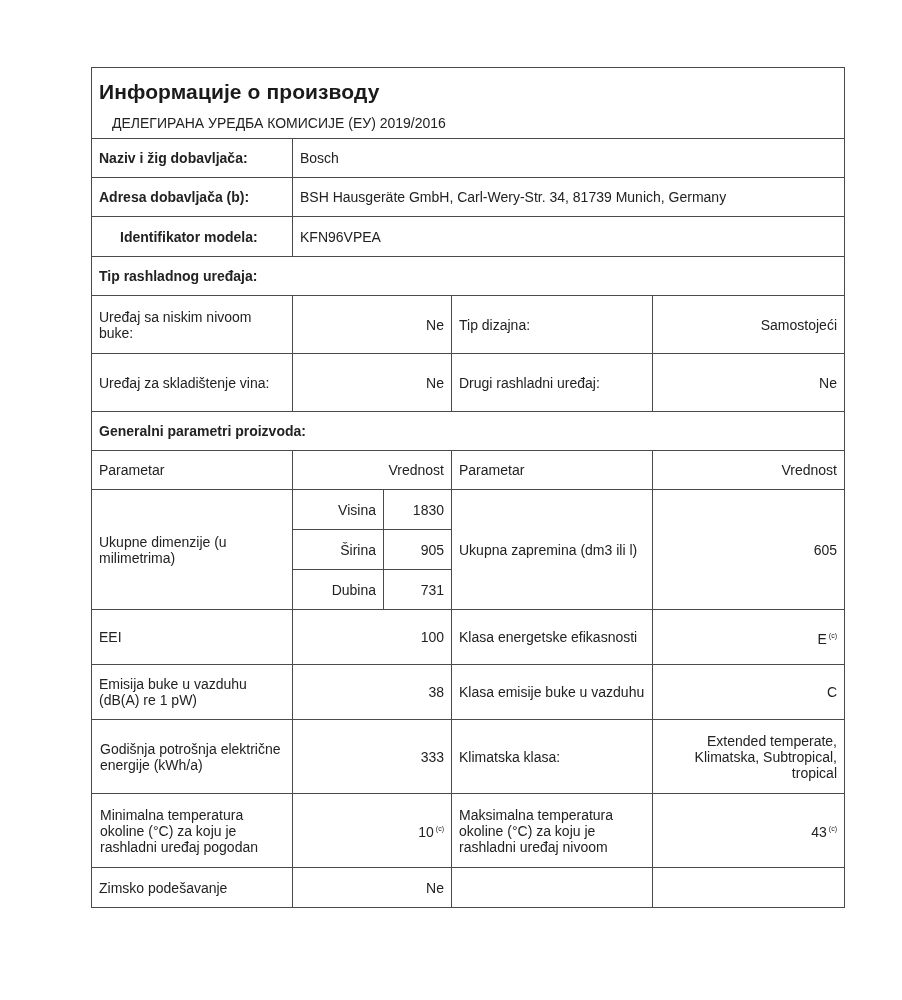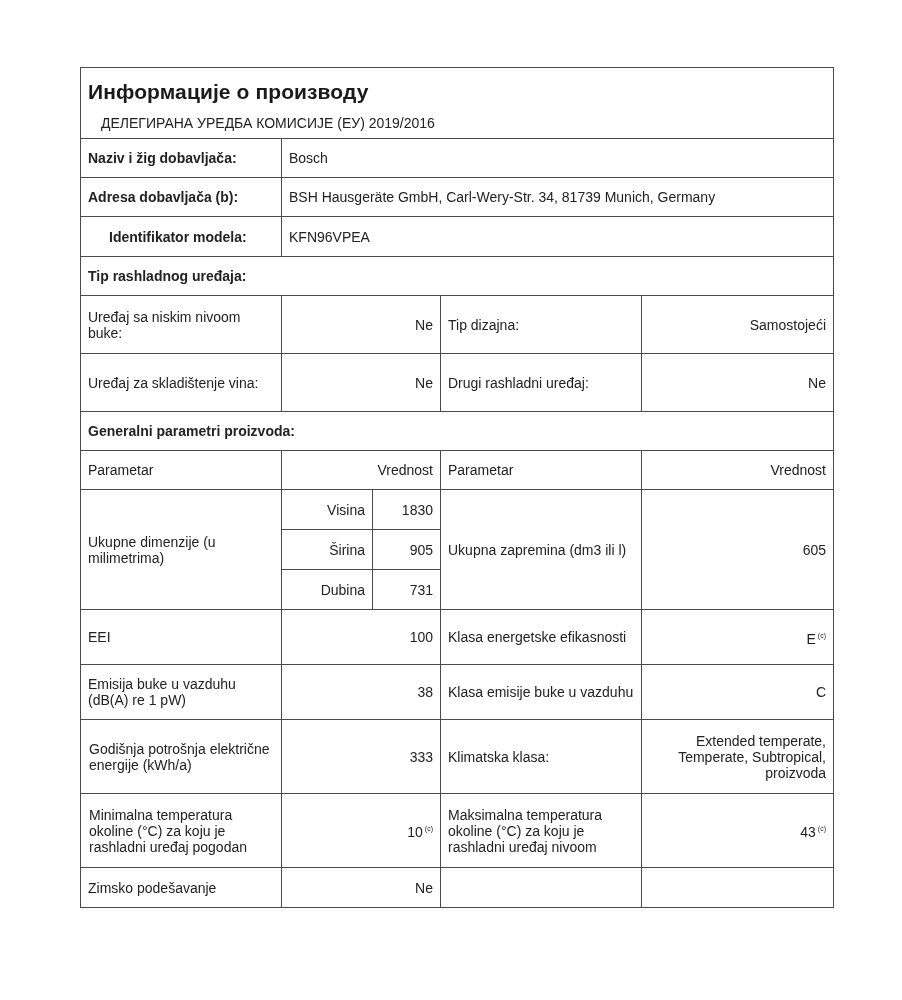--- a/index.html
+++ b/index.html
@@ -1,18 +1,18 @@
 <!DOCTYPE html>
 <html><head>
   <meta charset="utf-8">
   <style>
     html, body { margin: 0; padding: 0; background: #ffffff; }
     body { width: 902px; height: 1000px; position: relative; overflow: hidden;
            font-family: "Liberation Sans", sans-serif; color: #222; }
-    #sheet { position: absolute; left: 80px; top: 67px; width: 753px; }
+    #sheet { position: absolute; left: 91px; top: 67px; width: 753px; }
     table { border-collapse: collapse; width: 753px; table-layout: fixed; }
     td { border: 1.5px solid #4a4a4a; font-size: 14px; line-height: 16px; padding: 0 7px;
          vertical-align: middle; }
     .c { text-align: right; }
     .b { font-weight: bold; }
     .title { font-size: 21px; font-weight: bold; color: #1a1a1a; padding-top: 12px; height: 24px;
              border-bottom: none; letter-spacing: 0.1px; }
     .subtitle { font-size: 14px; height: 30px; border-top: none; padding-top: 4px; padding-left: 20px; }
     sup.note { font-size: 7px; vertical-align: 6px; margin-left: 2px; }
     .h40 { height: 38px; }
@@ -102,21 +102,21 @@
     <tr>
       <td class="h56">Emisija buke u vazduhu (dB(A) re 1 pW)</td>
       <td colspan="2" class="c">38</td>
       <td>Klasa emisije buke u vazduhu</td>
       <td class="c">C</td>
     </tr>
     <tr>
       <td class="h75">Godišnja potrošnja električne energije (kWh/a)</td>
       <td colspan="2" class="c">333</td>
       <td>Klimatska klasa:</td>
-      <td class="c">Extended temperate, Temperate, Subtropical, proizvoda</td>
+      <td class="c">Extended temperate, Klimatska, Subtropical, tropical</td>
     </tr>
     <tr>
       <td class="h75">Minimalna temperatura okoline (°C) za koju je rashladni uređaj pogodan</td>
       <td colspan="2" class="c"><span>10</span><sup class="note">(c)</sup></td>
       <td>Maksimalna temperatura okoline (°C) za koju je rashladni uređaj nivoom</td>
       <td class="c"><span>43</span><sup class="note">(c)</sup></td>
     </tr>
     <tr>
       <td class="h40b">Zimsko podešavanje</td>
       <td colspan="2" class="c">Ne</td>

